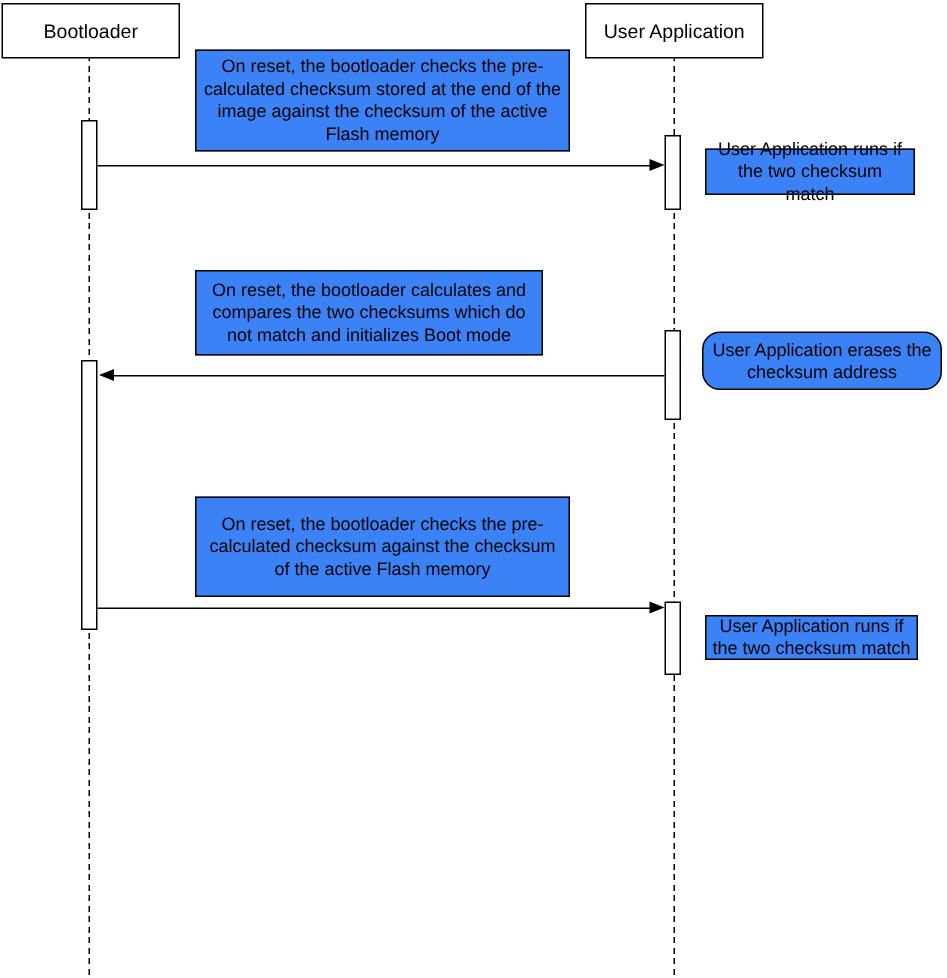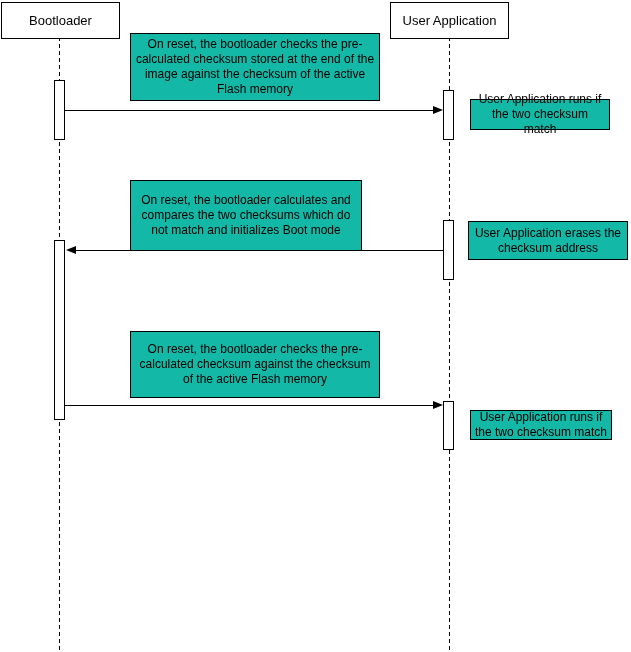--- a/index.html
+++ b/index.html
@@ -66,21 +66,21 @@
     width: 0;
     height: 0;
     border-top: 4px solid transparent;
     border-bottom: 4px solid transparent;
     border-right: 10px solid #000000;
     z-index: 3;
   }
   .note {
     position: absolute;
     border: 1px solid #000000;
-    background: #14b8a6;
+    background: #3b82f6;
     box-sizing: border-box;
     display: flex;
     align-items: center;
     justify-content: center;
     text-align: center;
     font-size: 12px;
     line-height: 15px;
     padding: 2px 3px;
     z-index: 5;
   }
@@ -116,25 +116,25 @@
   <div class="arrow-right" style="left:433px; top:401px;"></div>
 
   <div class="note" style="left:130px; top:33px; width:250px; height:68px;">
     <span>On reset, the bootloader checks the pre-calculated checksum stored at the end of the image against the checksum of the active Flash memory</span>
   </div>
 
   <div class="note" style="left:470px; top:99px; width:140px; height:31px;">
     <span>User Application runs if the two checksum match</span>
   </div>
 
-  <div class="note" style="left:130px; top:180px; width:232px; height:71px;">
+  <div class="note" style="left:130px; top:180px; width:232px; height:57px;">
     <span>On reset, the bootloader calculates and compares the two checksums which do not match and initializes Boot mode</span>
   </div>
 
-  <div class="note" style="left:468px; top:221px; width:160px; height:39px;">
+  <div class="note" style="left:468px; top:221px; width:160px; height:39px;border-radius:12px;">
     <span>User Application erases the checksum address</span>
   </div>
 
   <div class="note" style="left:130px; top:331px; width:250px; height:67px;">
     <span>On reset, the bootloader checks the pre-calculated checksum against the checksum of the active Flash memory</span>
   </div>
 
   <div class="note" style="left:470px; top:410px; width:142px; height:30px;">
     <span>User Application runs if the two checksum match</span>
   </div>

